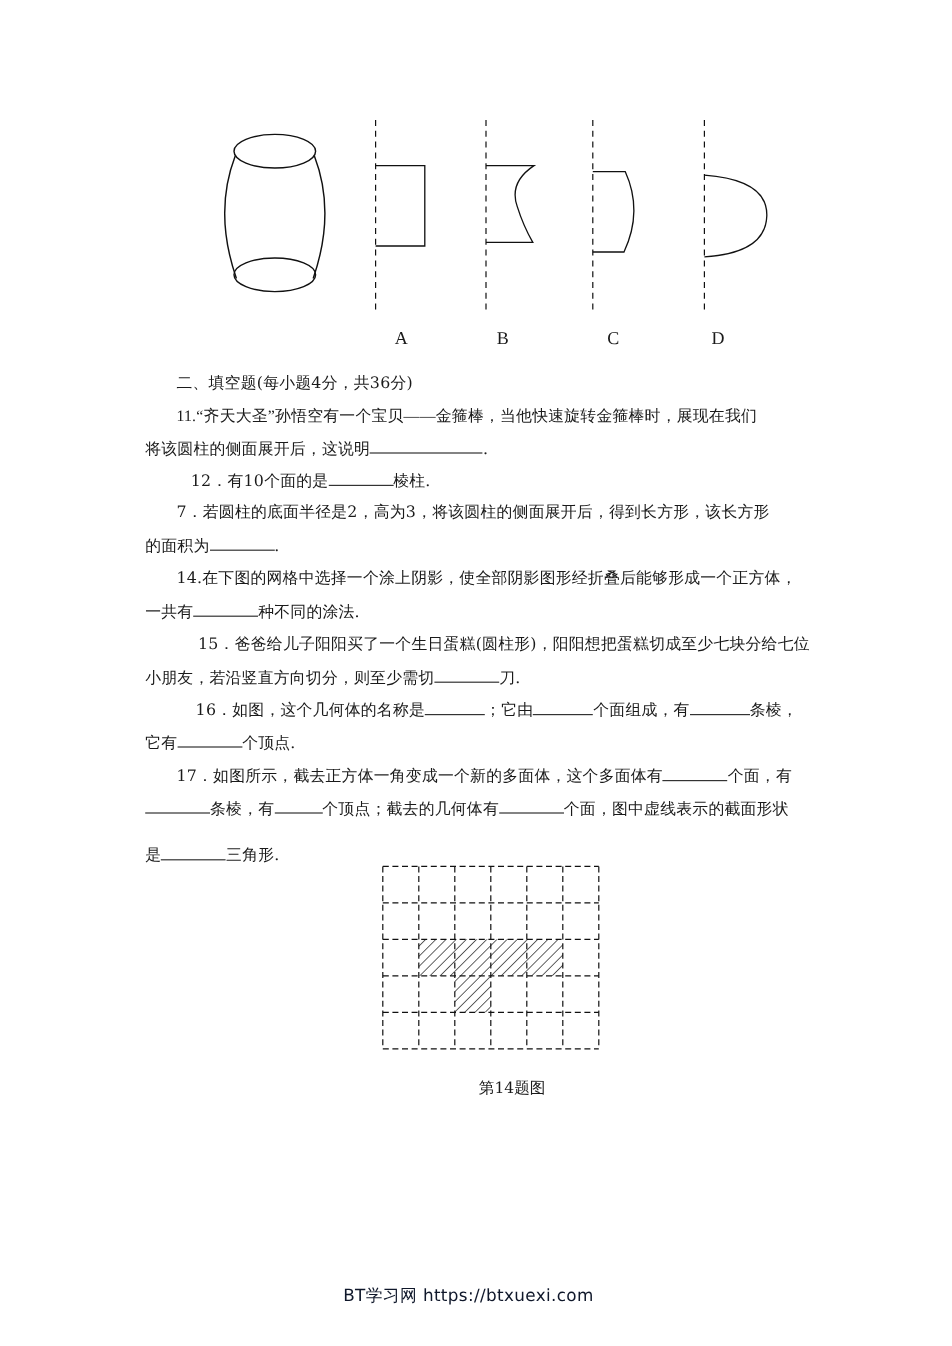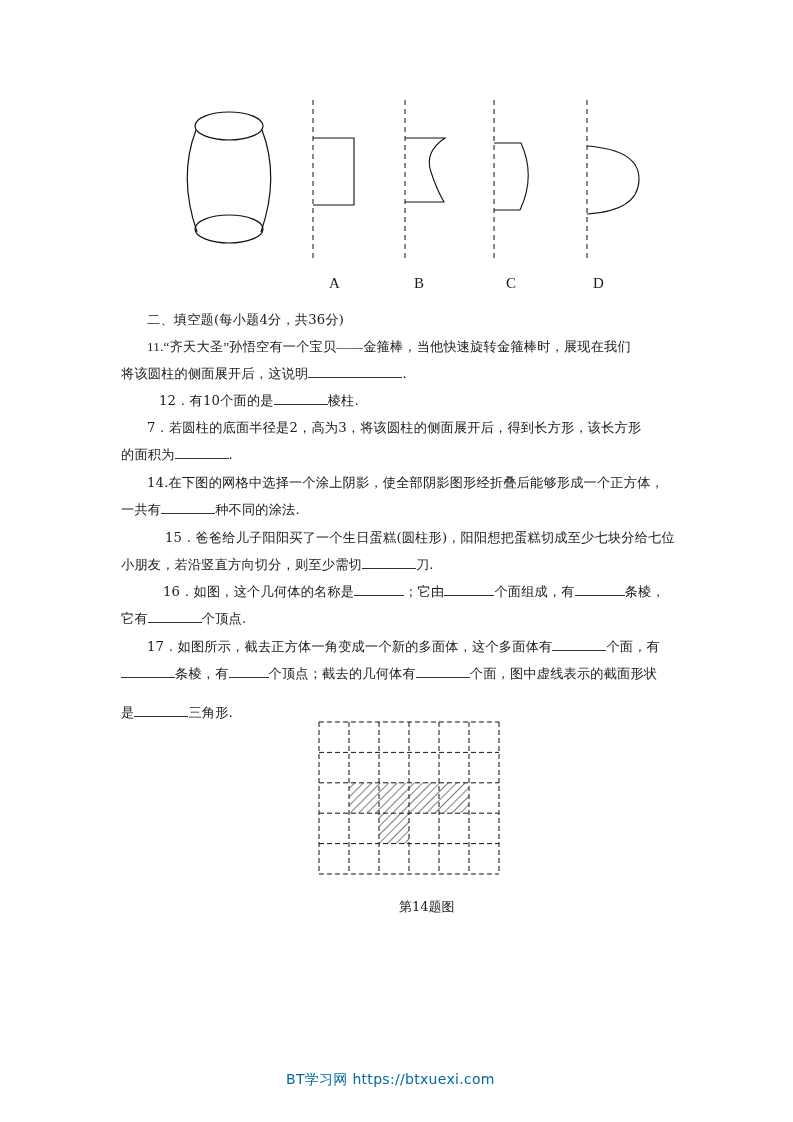--- a/index.html
+++ b/index.html
@@ -2,21 +2,21 @@
 <html><head>
 <meta charset="utf-8">
 <style>
   html, body { margin: 0; padding: 0; background: #ffffff; }
   body { width: 793px; height: 1122px; position: relative; overflow: hidden;
          font-family: "DejaVu Serif", "Liberation Serif", serif; color: #1a1a1a; }
   .line { position: absolute; font-size: 13.2px; line-height: 18px; white-space: nowrap; letter-spacing: 0.2px; }
   .blank { display: inline-block; border-bottom: 1px solid #333; height: 12px; vertical-align: baseline; }
   .fig-label { position: absolute; font-family: "Liberation Serif", serif; font-size: 15px; font-weight: normal; }
   .caption { position: absolute; font-size: 13px; }
-  .footer { position: absolute; font-family: "DejaVu Sans", sans-serif; font-size: 14px; color: #0369a1; letter-spacing: 0.3px; }
+  .footer { position: absolute; font-family: "DejaVu Sans", sans-serif; font-size: 14px; color: #0f172a; letter-spacing: 0.3px; }
   svg { position: absolute; left: 0; top: 0; }
 </style>
 </head>
 <body>
 
 <svg width="793" height="300" viewBox="0 0 793 300">
   <defs>
     <pattern id="hatch" patternUnits="userSpaceOnUse" width="7" height="7" patternTransform="rotate(45)">
       <line x1="0" y1="0" x2="0" y2="7" stroke="#111" stroke-width="1"></line>
     </pattern>

